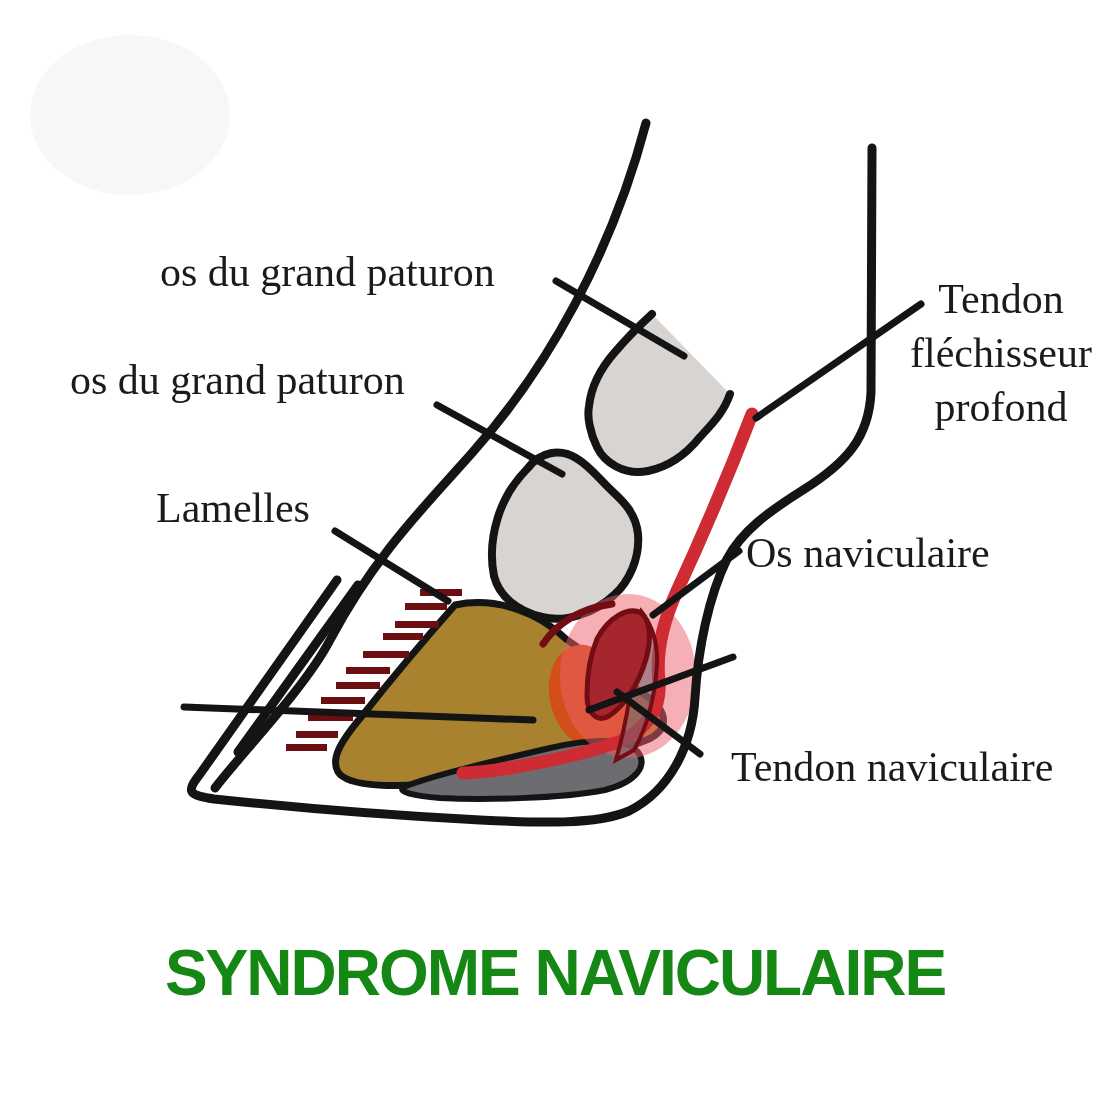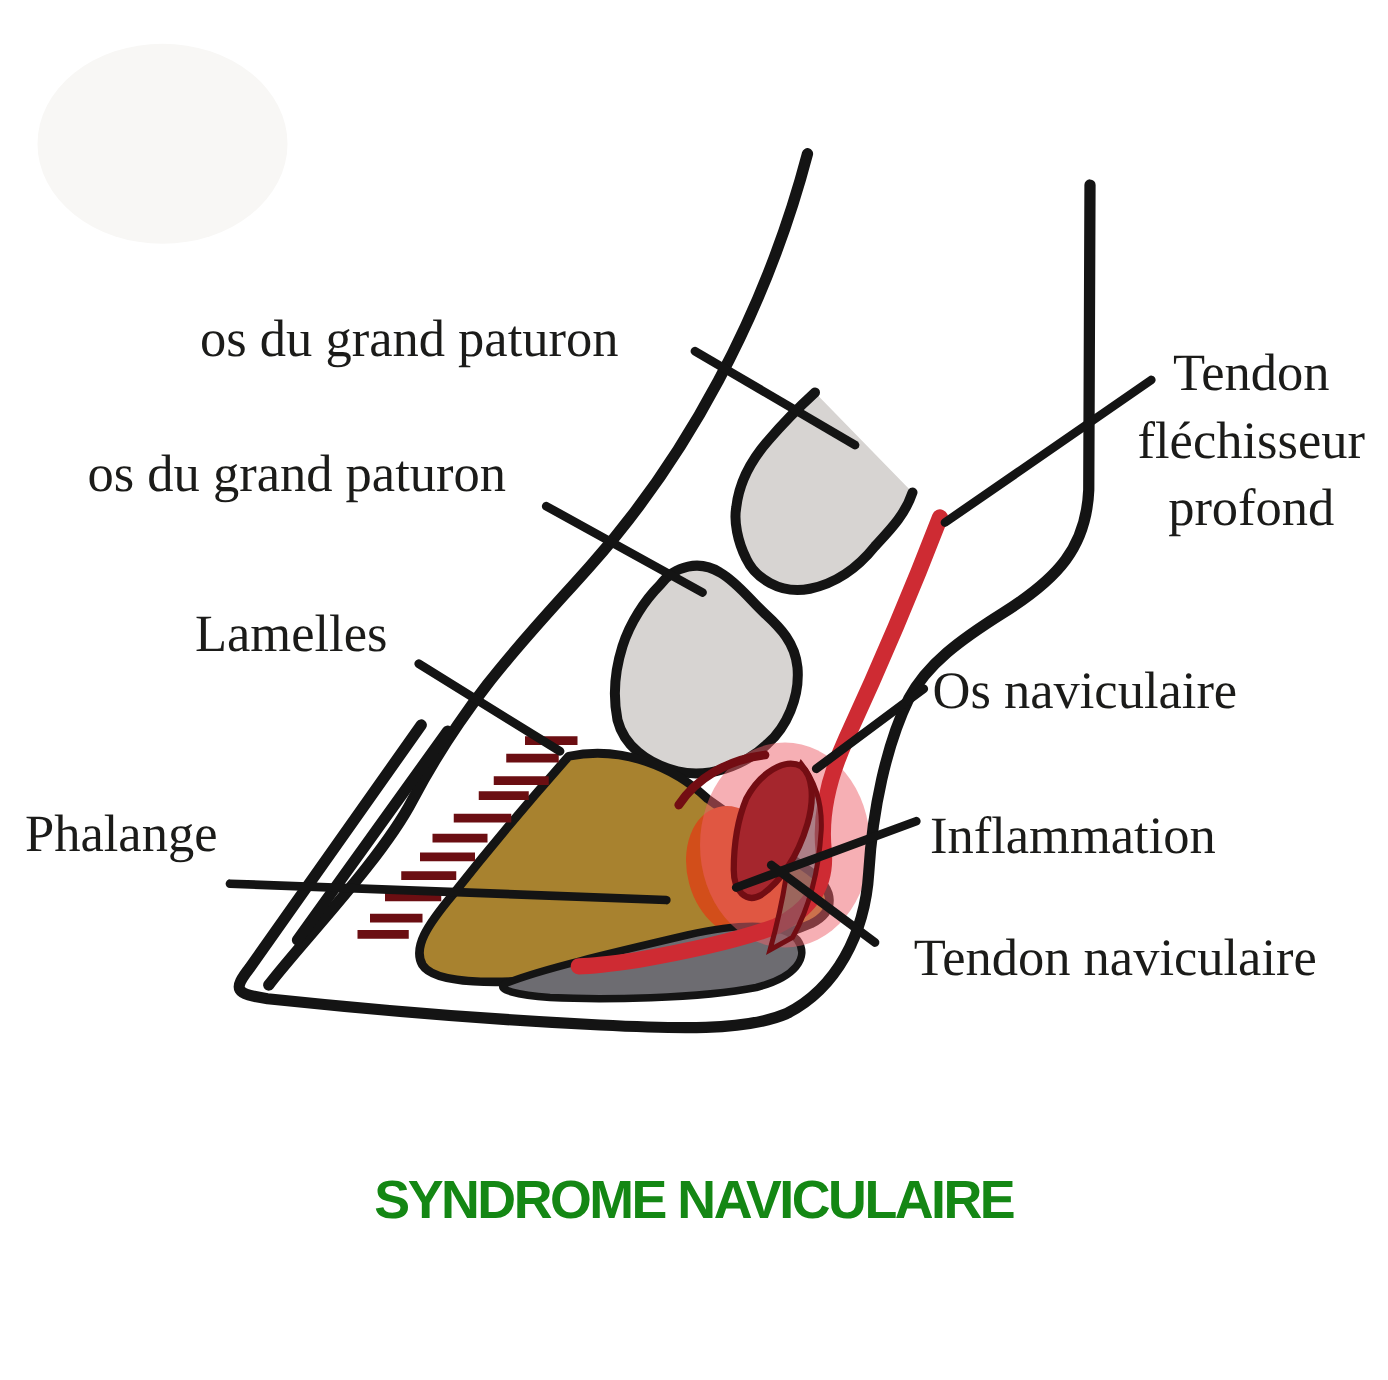--- a/index.html
+++ b/index.html
@@ -10,21 +10,21 @@
   #stage{position:absolute;left:0;top:0;width:1110px;height:1028px;}
   svg#art{position:absolute;left:0;top:0;}
   .lbl{
     position:absolute;color:#1b1b19;font-size:42px;line-height:1.05;
     white-space:nowrap;letter-spacing:0px;
   }
   .lbl-multi{white-space:normal;text-align:center;line-height:54px;}
   #main-title{
     position:absolute;left:0;top:936px;width:1110px;text-align:center;
     font-family:"Liberation Sans", sans-serif;font-weight:800;
-    font-size:43px;letter-spacing:-2px;color:#148714;
+    font-size:64px;letter-spacing:-2px;color:#148714;
   }
 </style>
 </head>
 <body>
 
 <div id="stage">
 
   <svg id="art" width="1110" height="1104" viewBox="0 0 1110 1104">
 
     <ellipse cx="130" cy="115" rx="100" ry="80" fill="#f8f7f5"></ellipse>
@@ -91,24 +91,22 @@
       <path d="M 700,754 L 617,692"></path>
     </g>
   </svg>
 
   <div class="lbl" style="left:160px;top:250px;">os du grand paturon</div>
 
   <div class="lbl" style="left:70px;top:358px;">os du grand paturon</div>
 
   <div class="lbl" style="left:156px;top:486px;text-align:right;">Lamelles</div>
 
-  <div class="lbl" style="left:20px;top:646px;">Phalange</div>
 
   <div class="lbl lbl-multi" style="left:851px;top:272px;width:300px;">Tendon fléchisseur profond</div>
 
   <div class="lbl" style="left:746px;top:531px;text-align:right;">Os naviculaire</div>
 
-  <div class="lbl" style="left:744px;top:647px;">Inflammation</div>
 
   <div class="lbl" style="left:731px;top:745px;">Tendon naviculaire</div>
 
   <div id="main-title">SYNDROME NAVICULAIRE</div>
 </div>
 
 </body></html>

